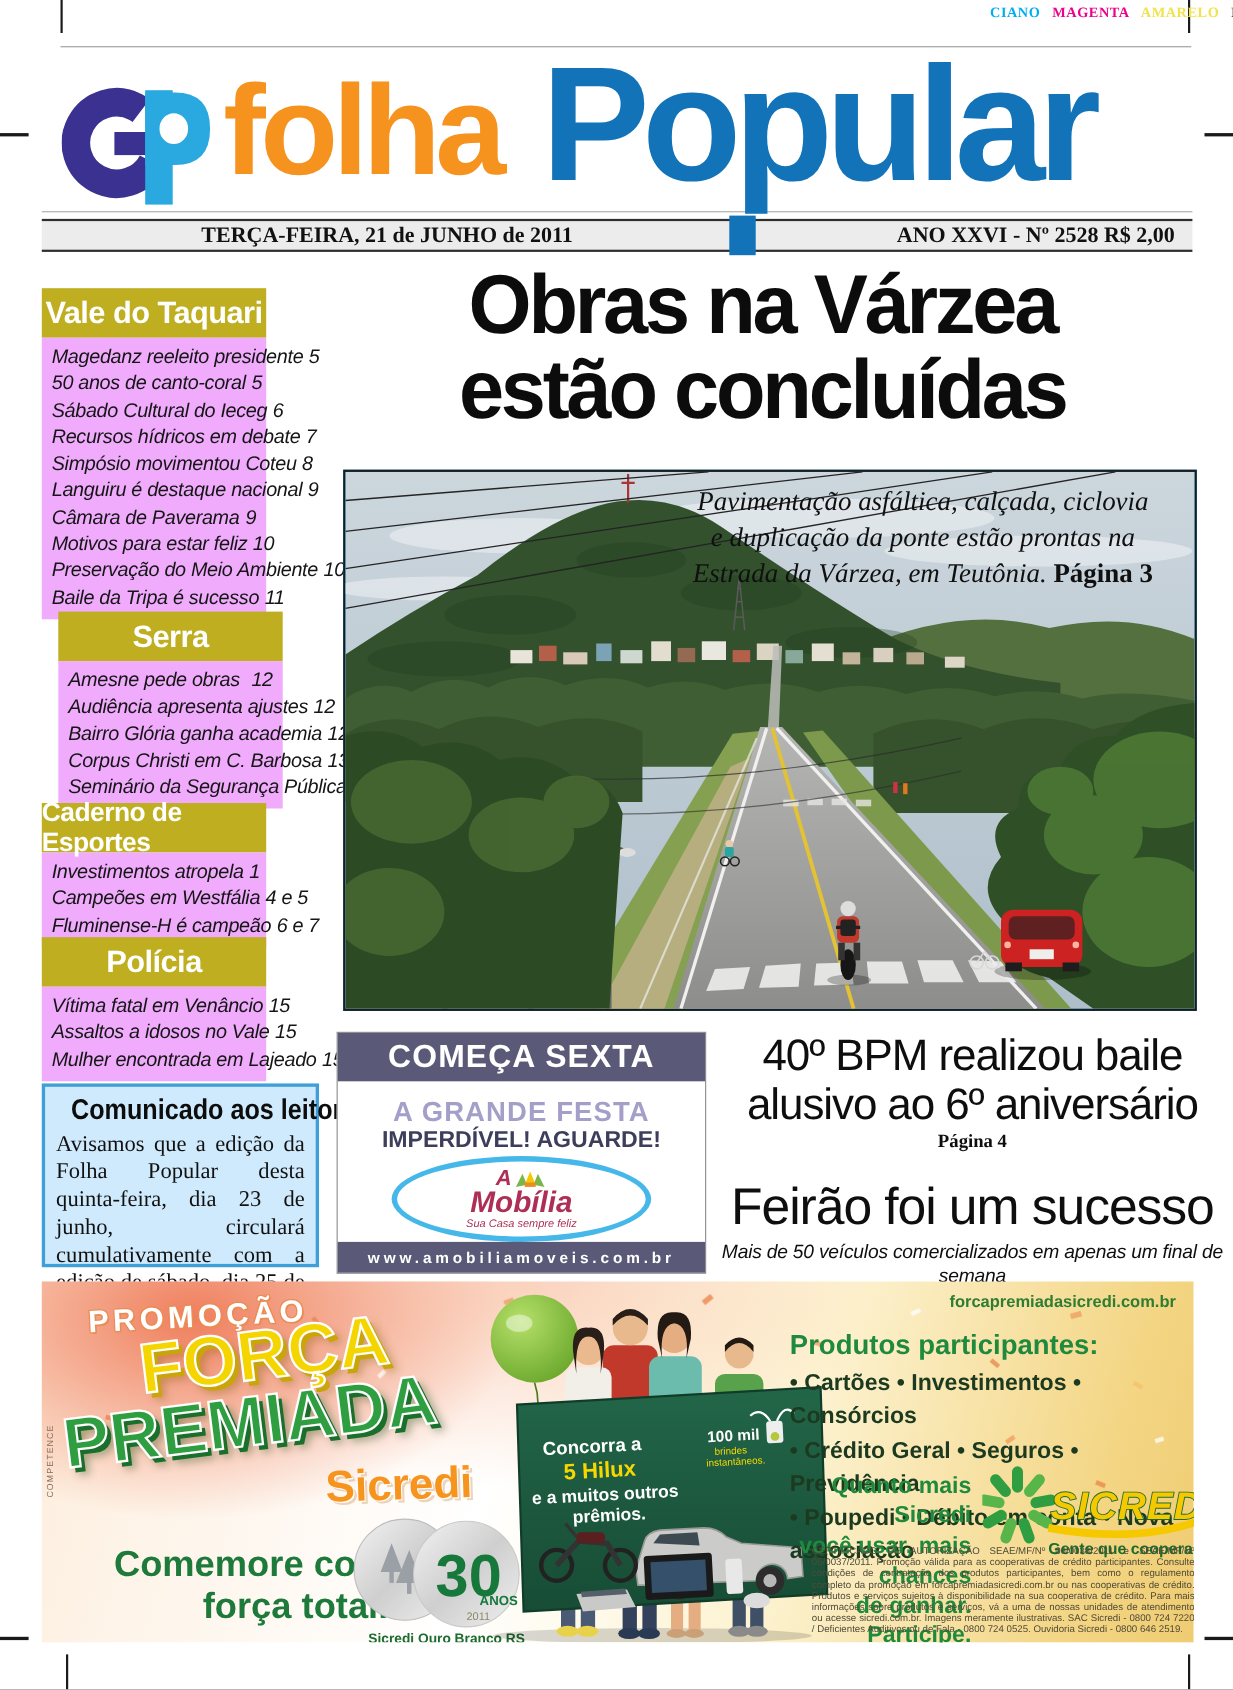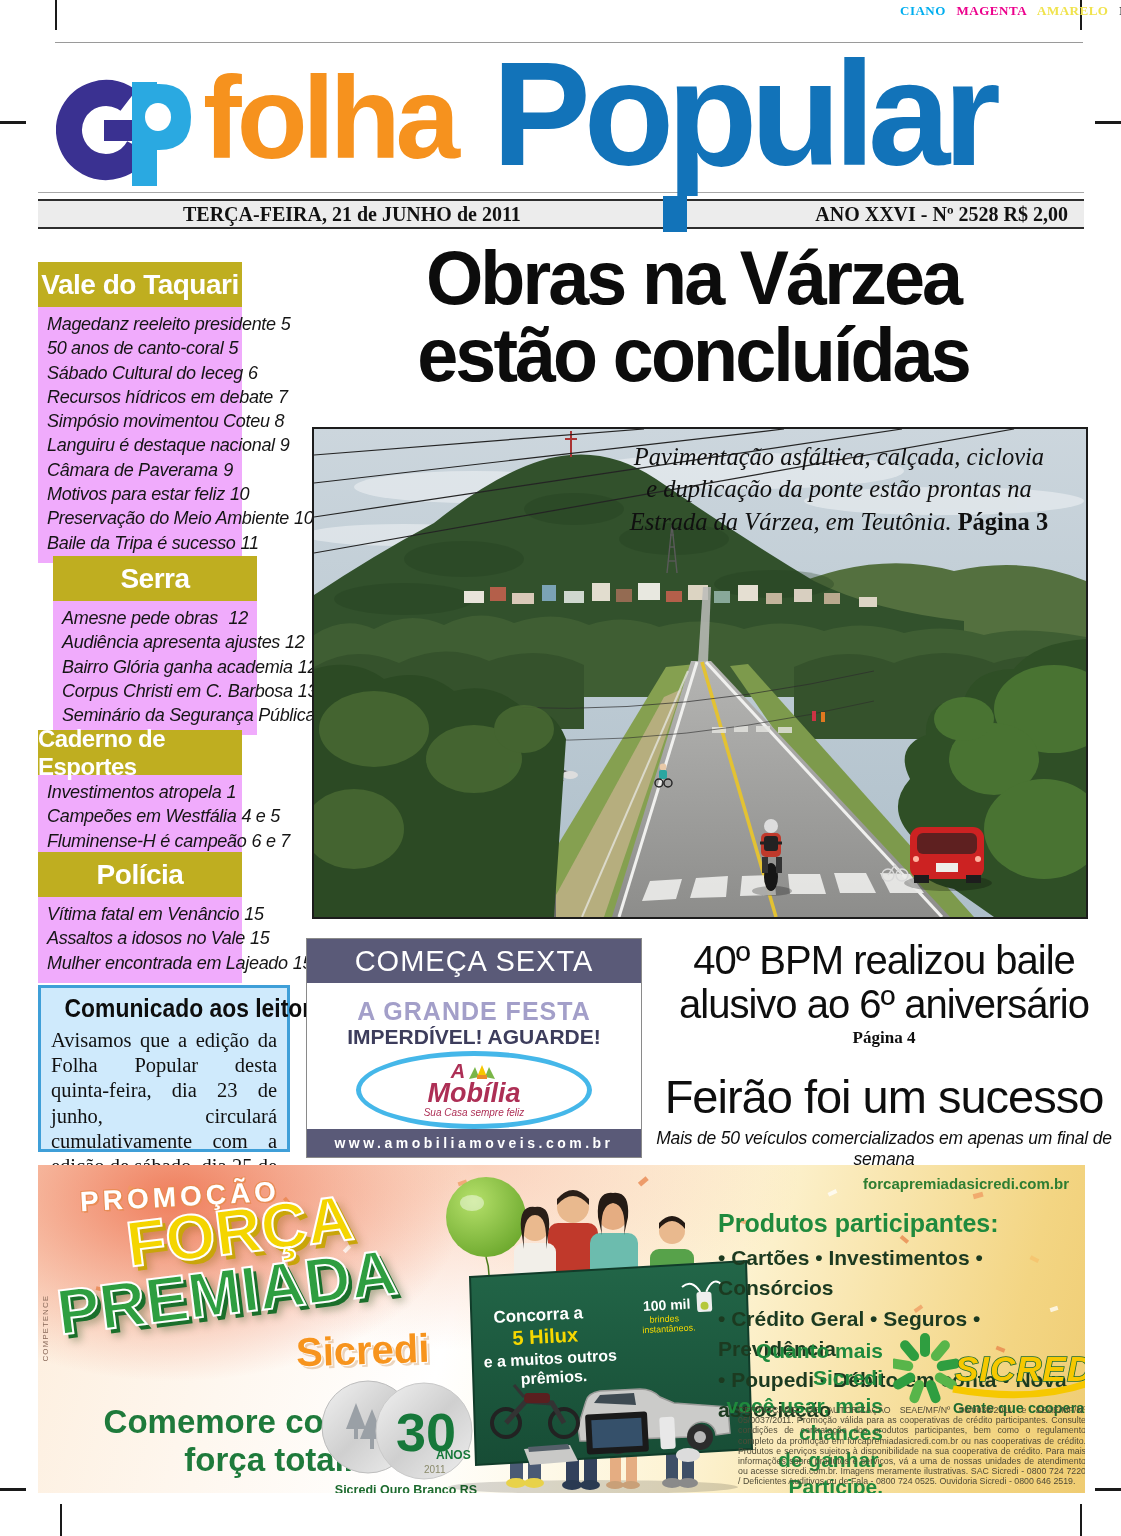--- a/index.html
+++ b/index.html
@@ -55,21 +55,21 @@
   .photo svg{display:block;}
   .caption{position:absolute;top:12px;right:8px;width:478px;text-align:center;
            font-family:"Liberation Serif",serif;font-style:italic;font-size:24.5px;
            line-height:1.32;color:#101010;}
   .caption b{font-style:normal;font-weight:bold;}
 
   
   .mobilia{position:absolute;left:306px;top:938px;width:336px;height:220px;box-sizing:border-box;
            border:1px solid #8a8a8a;background:#fff;display:flex;flex-direction:column;align-items:center;}
   .mob-bar{width:100%;background:#5a5a78;color:#fff;text-align:center;}
-  .mob-top{height:44px;line-height:44px;font-size:29px;font-weight:400;letter-spacing:1px;}
+  .mob-top{height:44px;line-height:44px;font-size:29px;font-weight:700;letter-spacing:1px;}
   .mob-festa{font-size:25px;font-weight:800;color:#a39fc9;letter-spacing:1px;margin-top:14px;text-align:right;}
   .mob-imp{font-size:21px;font-weight:800;color:#3d3d5c;margin-top:-1px;}
   .mob-ellipse{width:226px;height:70px;border:5px solid #45b7e9;border-radius:50%;
                display:flex;flex-direction:column;align-items:center;justify-content:center;
                margin-top:2px;color:#ad2f55;}
   .mob-a{font-size:20px;font-weight:800;font-style:italic;line-height:.9;display:flex;align-items:flex-end;gap:2px;}
   .mob-name{font-size:27px;font-weight:800;font-style:italic;line-height:1;}
   .mob-tag{font-size:10px;font-style:italic;line-height:1.2;}
   .mob-url{height:28px;line-height:28px;font-size:14px;font-weight:bold;letter-spacing:3.5px;margin-top:auto;text-align:center;}
 

